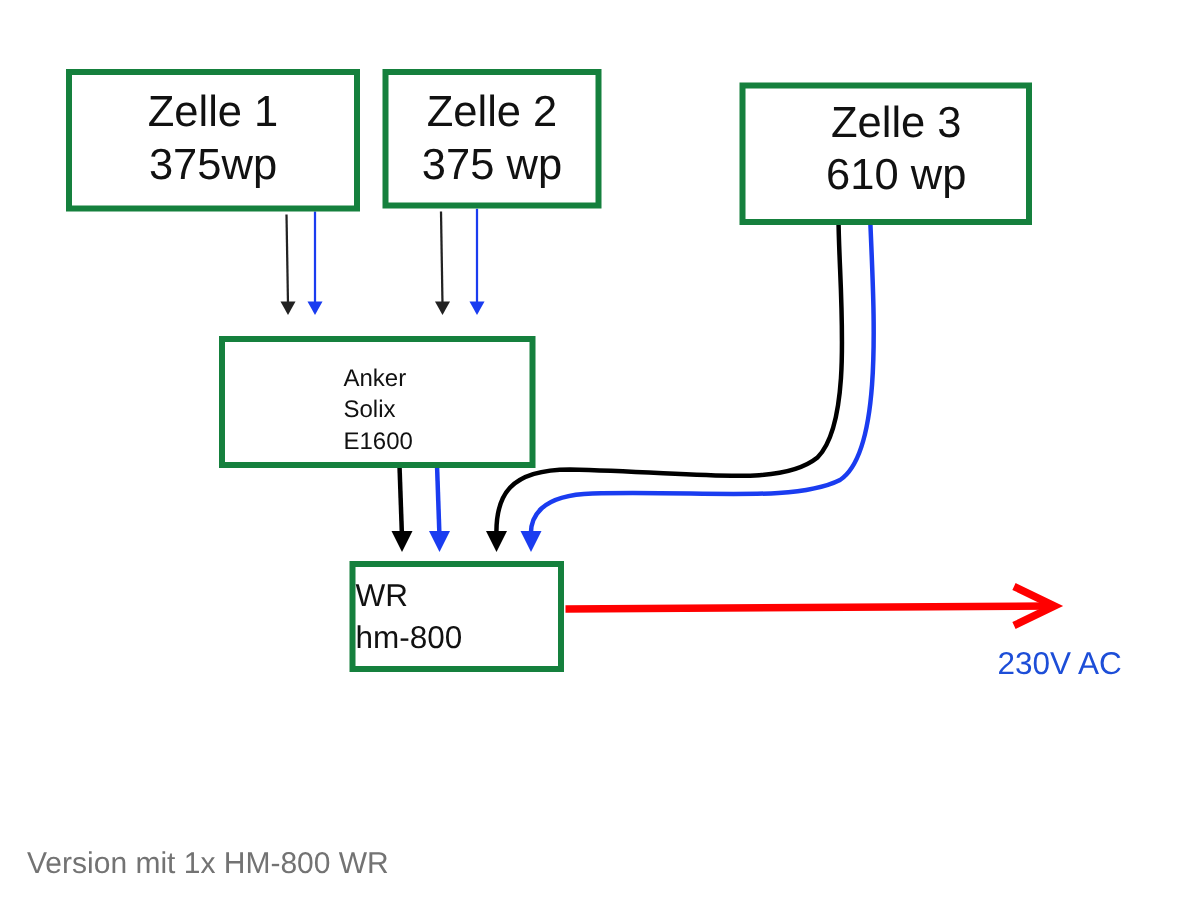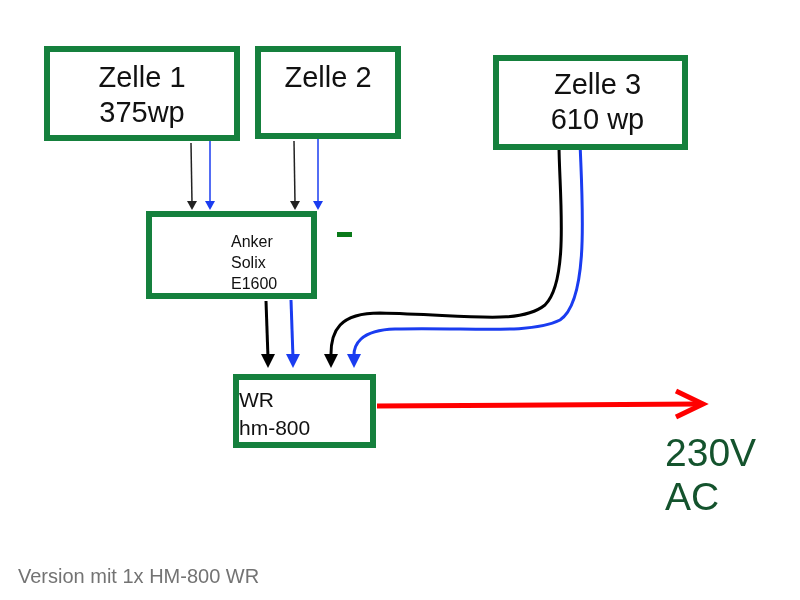--- a/index.html
+++ b/index.html
@@ -1,31 +1,31 @@
 <!DOCTYPE html>
 <html><head>
 <meta charset="utf-8">
 <style>
   html, body { margin: 0; padding: 0; background: #ffffff; }
   body { width: 800px; height: 600px; position: relative; overflow: hidden;
          font-family: "Liberation Sans", sans-serif; }
-  .box { position: absolute; border: 6px solid #15803d; background: #fff; box-sizing: border-box; }
+  .box { position: absolute; border: 4px solid #15803d; background: #fff; box-sizing: border-box; }
   .panel-text { position: absolute; left: 0; right: 0; text-align: center; color: #111;
                 font-size: 29px; line-height: 35px; }
   #zelle1 { left: 44px; top: 46px; width: 196px; height: 95px; }
   #zelle2 { left: 255px; top: 46px; width: 146px; height: 93px; }
   #zelle3 { left: 493px; top: 45px; width: 195px; height: 95px; margin-top: 10px; }
   #zelle1 .panel-text { top: 8px; }
   #zelle2 .panel-text { top: 8px; }
   #zelle3 .panel-text { top: 6px; left: 14px; }
-  #anker { left: 146px; top: 211px; width: 171px; height: 88px; }
+  #anker { left: 146px; top: 224px; width: 211px; height: 88px; }
   #anker .anker-text { position: absolute; left: 79px; top: 14px; font-size: 16px; line-height: 21px; color: #111; }
   #wr { left: 233px; top: 374px; width: 143px; height: 74px; }
   #wr .wr-text { position: absolute; left: 0; right: 0; top: 6px; text-align: left; font-size: 21px; line-height: 28px; color: #111; }
-  #ac-label { position: absolute; left: 665px; top: 431px; font-size: 39px; color: #14532d; }
+  #ac-label { position: absolute; left: 665px; top: 431px; font-size: 21px; color: #1d4ed8; }
   #caption { position: absolute; left: 18px; top: 565px; font-size: 20px; color: #737373; }
   svg#wires { position: absolute; left: 0; top: 0; }
 </style>
 </head>
 <body>
 
 <svg id="wires" width="800" height="600" viewBox="0 0 800 600">
   <defs>
     <marker id="ah-black" viewBox="0 0 10 10" refX="5" refY="9" markerWidth="5" markerHeight="5" orient="auto-start-reverse" markerUnits="userSpaceOnUse">
       <path d="M0,0 L10,0 L5,10 z" fill="#000"></path>
@@ -80,20 +80,21 @@
 <div class="box" id="zelle1">
   <div class="panel-text">
     <div>Zelle 1</div>
     <div>375wp</div>
   </div>
 </div>
 
 <div class="box" id="zelle2">
   <div class="panel-text">
     <div>Zelle 2</div>
+    <div>375 wp</div>
   </div>
 </div>
 
 <div class="box" id="zelle3">
   <div class="panel-text">
     <div>Zelle 3</div>
     <div>610 wp</div>
   </div>
 </div>
 

